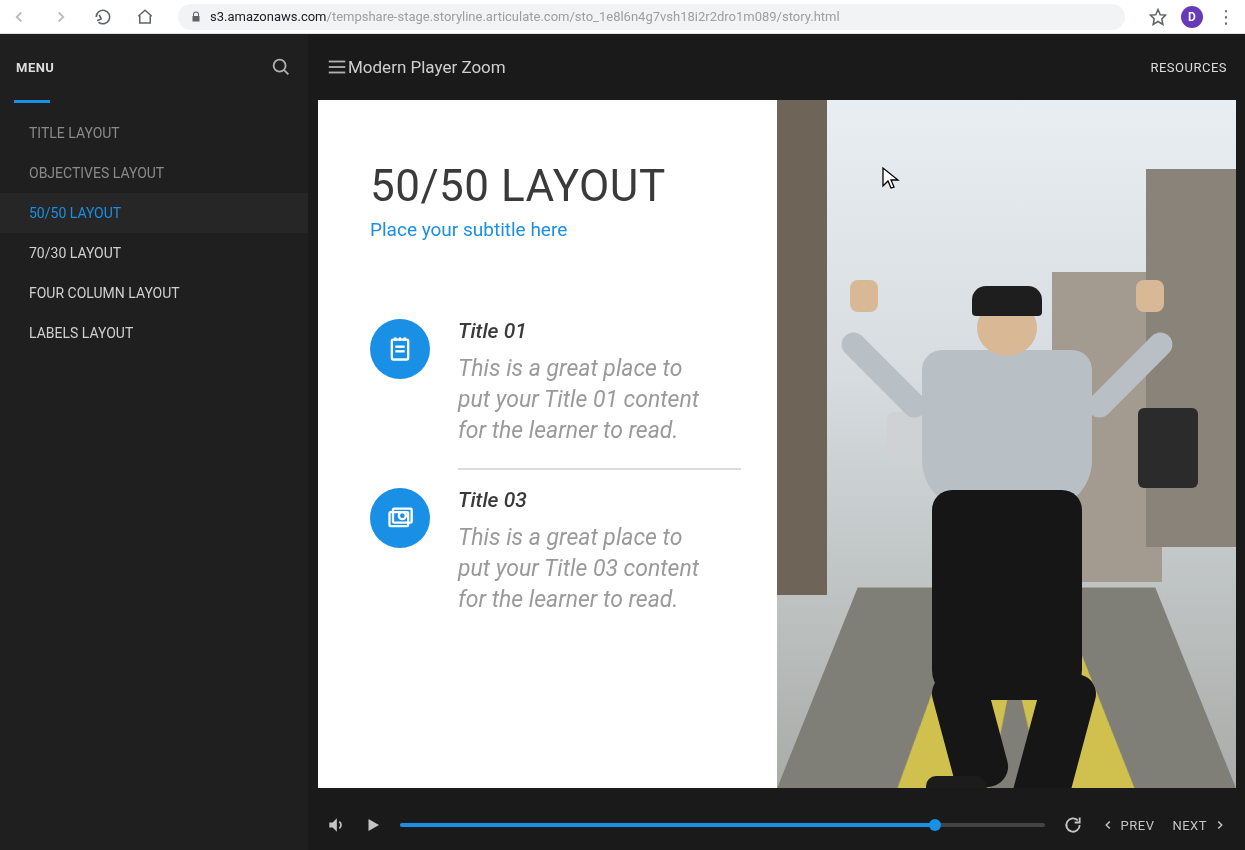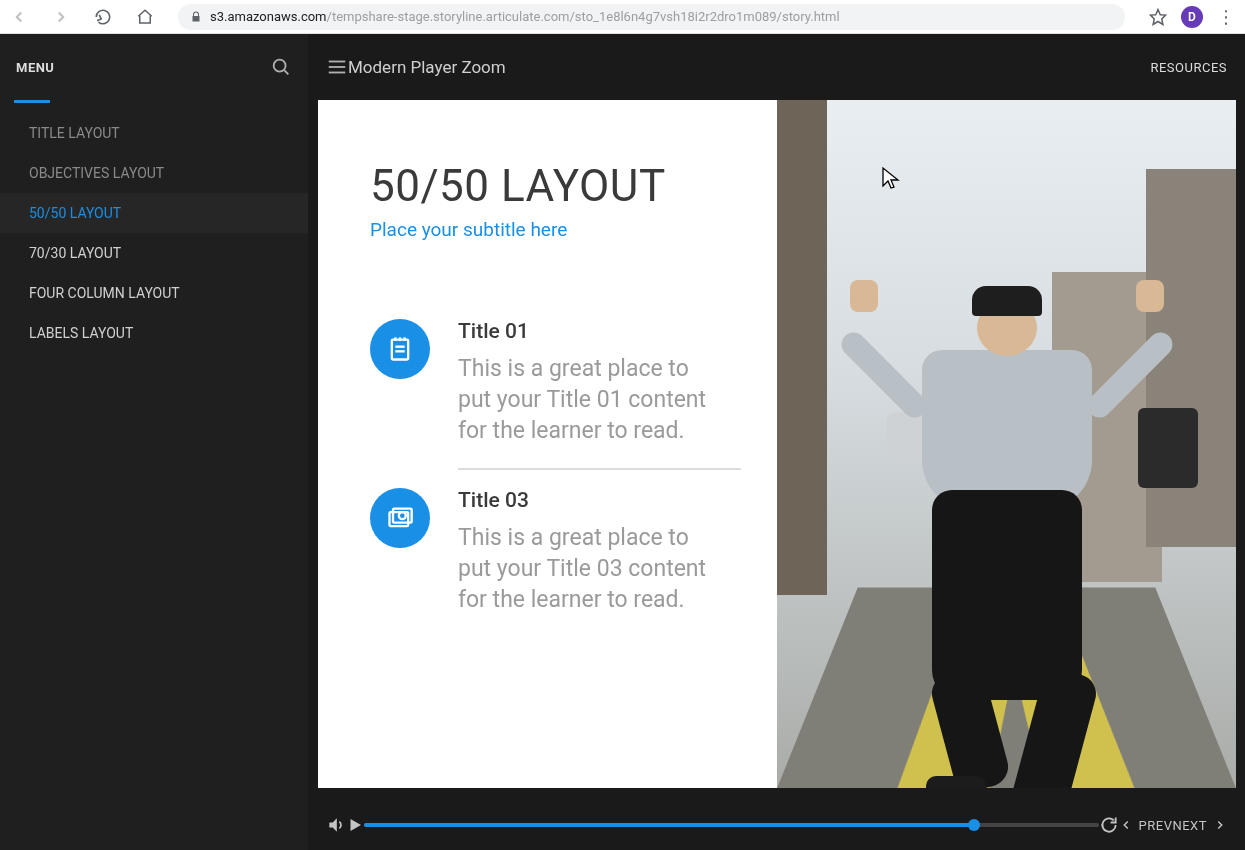--- a/index.html
+++ b/index.html
@@ -126,21 +126,21 @@
     font-size:44px;
     font-weight:400;
     color:#3a3a3a;
     letter-spacing:0.5px;
   }
   .slide-subtitle {
     font-size:19px;
     color:#1a8fe6;
     margin-top:6px;
   }
-  .items { margin-top:60px; display:flex;flex-direction:column; }
+  .items { margin-top:60px; display:flex;flex-direction:column;font-style:italic; }
   .item-row {
     display:flex;
     gap:28px;
     padding: 18px 0 22px 0;
   }
   .item-icon {
     width:60px;height:60px;border-radius:50%;
     background:#1a8fe6;
     display:flex;align-items:center;justify-content:center;
     flex-shrink:0;
@@ -247,20 +247,21 @@
     position:absolute;top:66px;left:104px;color:#000;font-size:20px;
   }
 
   
   .player-footer {
     height:50px;
     background:#1a1a1a;
     display:flex;
     align-items:center;
     padding: 0 18px;
+    gap:18px;
     color:#c4c4c4;
   }
   .vol-ic, .play-ic, .reload-ic { color:#c4c4c4; }
   .seekbar {
     flex:1;height:4px;background:#444;border-radius:2px;position:relative;
   }
   .seekbar .fill {
     position:absolute;left:0;top:0;bottom:0;width:83%;background:#1a8fe6;border-radius:2px;
   }
   .seekbar .knob {

